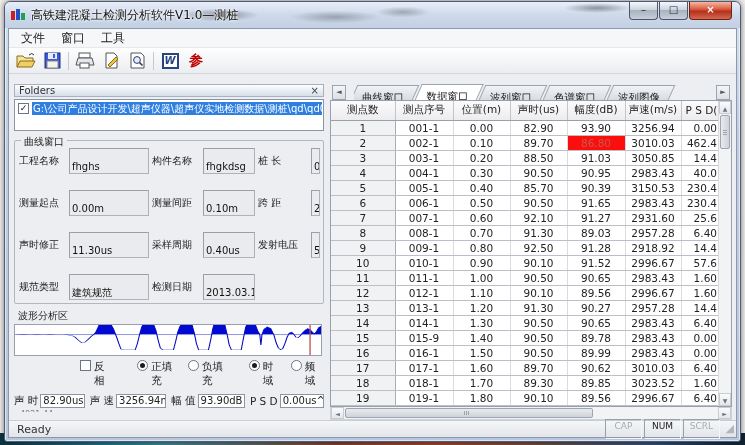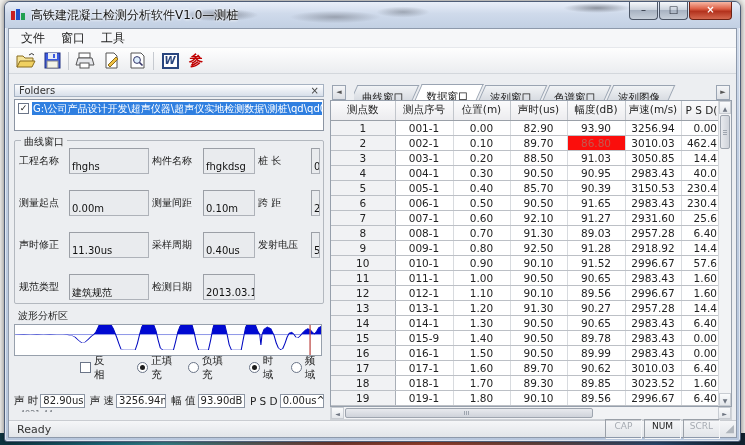--- a/index.html
+++ b/index.html
@@ -66,21 +66,21 @@
   .groupbox .glabel{ position:absolute; top:-6px; left:6px; background:#eceef1; padding:0 3px; font-size:10px; color:#222; }
   .params-grid{ display:grid; grid-template-columns:47px 80px 48px 52px 50px 1fr; gap:16px 3px; align-items:center; }
   .plabel{ font-size:10px; color:#222; white-space:nowrap; overflow:hidden; }
   .pbox{ height:13px; background:#e9ebee; border:1px solid #aeb2b9; border-top-color:#9b9fa6; border-left-color:#9b9fa6;
     font-size:10px; line-height:11px; padding:12px 2px; color:#111; white-space:nowrap; overflow:hidden; }
 
   .wave-label{ font-size:10px; color:#222; margin:5px 0 1px 4px; }
   .wavebox{ position:relative; height:96px; background:#fff; border:1px solid #97a0ac; margin-right:2px; overflow:hidden; }
   .wavebox svg{ position:absolute; inset:0; width:100%; height:100%; }
 
-  .wave-controls{ display:flex; align-items:center; font-size:10.5px; color:#222; margin-top:4px; padding-left:64px; height:15px; }
+  .wave-controls{ display:flex; align-items:flex-start; font-size:10.5px; color:#222; margin-top:4px; padding-left:64px; height:15px; }
   .radio{ width:11px; height:11px; border-radius:50%; border:1px solid #6b7588; background:#fff; margin-right:3px; position:relative; flex:0 0 auto; }
   .radio.sel::after{ content:""; position:absolute; left:2px; top:2px; width:5px; height:5px; border-radius:50%; background:#1c1c1c; }
   .wc-gap1{ margin-left:24px; } .wc-gap2{ margin-left:8px; } .wc-gap3{ margin-left:18px; } .wc-gap4{ margin-left:9px; }
 
   .readouts{ display:flex; align-items:center; margin-top:19px; font-size:10.5px; color:#222; }
   .rlabel{ white-space:nowrap; margin-right:2px; }
   .rbox{ height:14px; background:#fff; border:1px solid #8c95a3; font-size:10px; line-height:12px; padding:0 2px;
     margin-right:5px; white-space:nowrap; overflow:hidden; }
   .rbox.w1{width:58px}.rbox.w2{width:66px}.rbox.w3{width:62px}.rbox.w4{width:58px; margin-right:0}
   .clipped-strip{ height:6px; overflow:hidden; margin:2px 0 8px 6px; font-size:8px; color:#7a7f86; text-decoration:line-through; }

